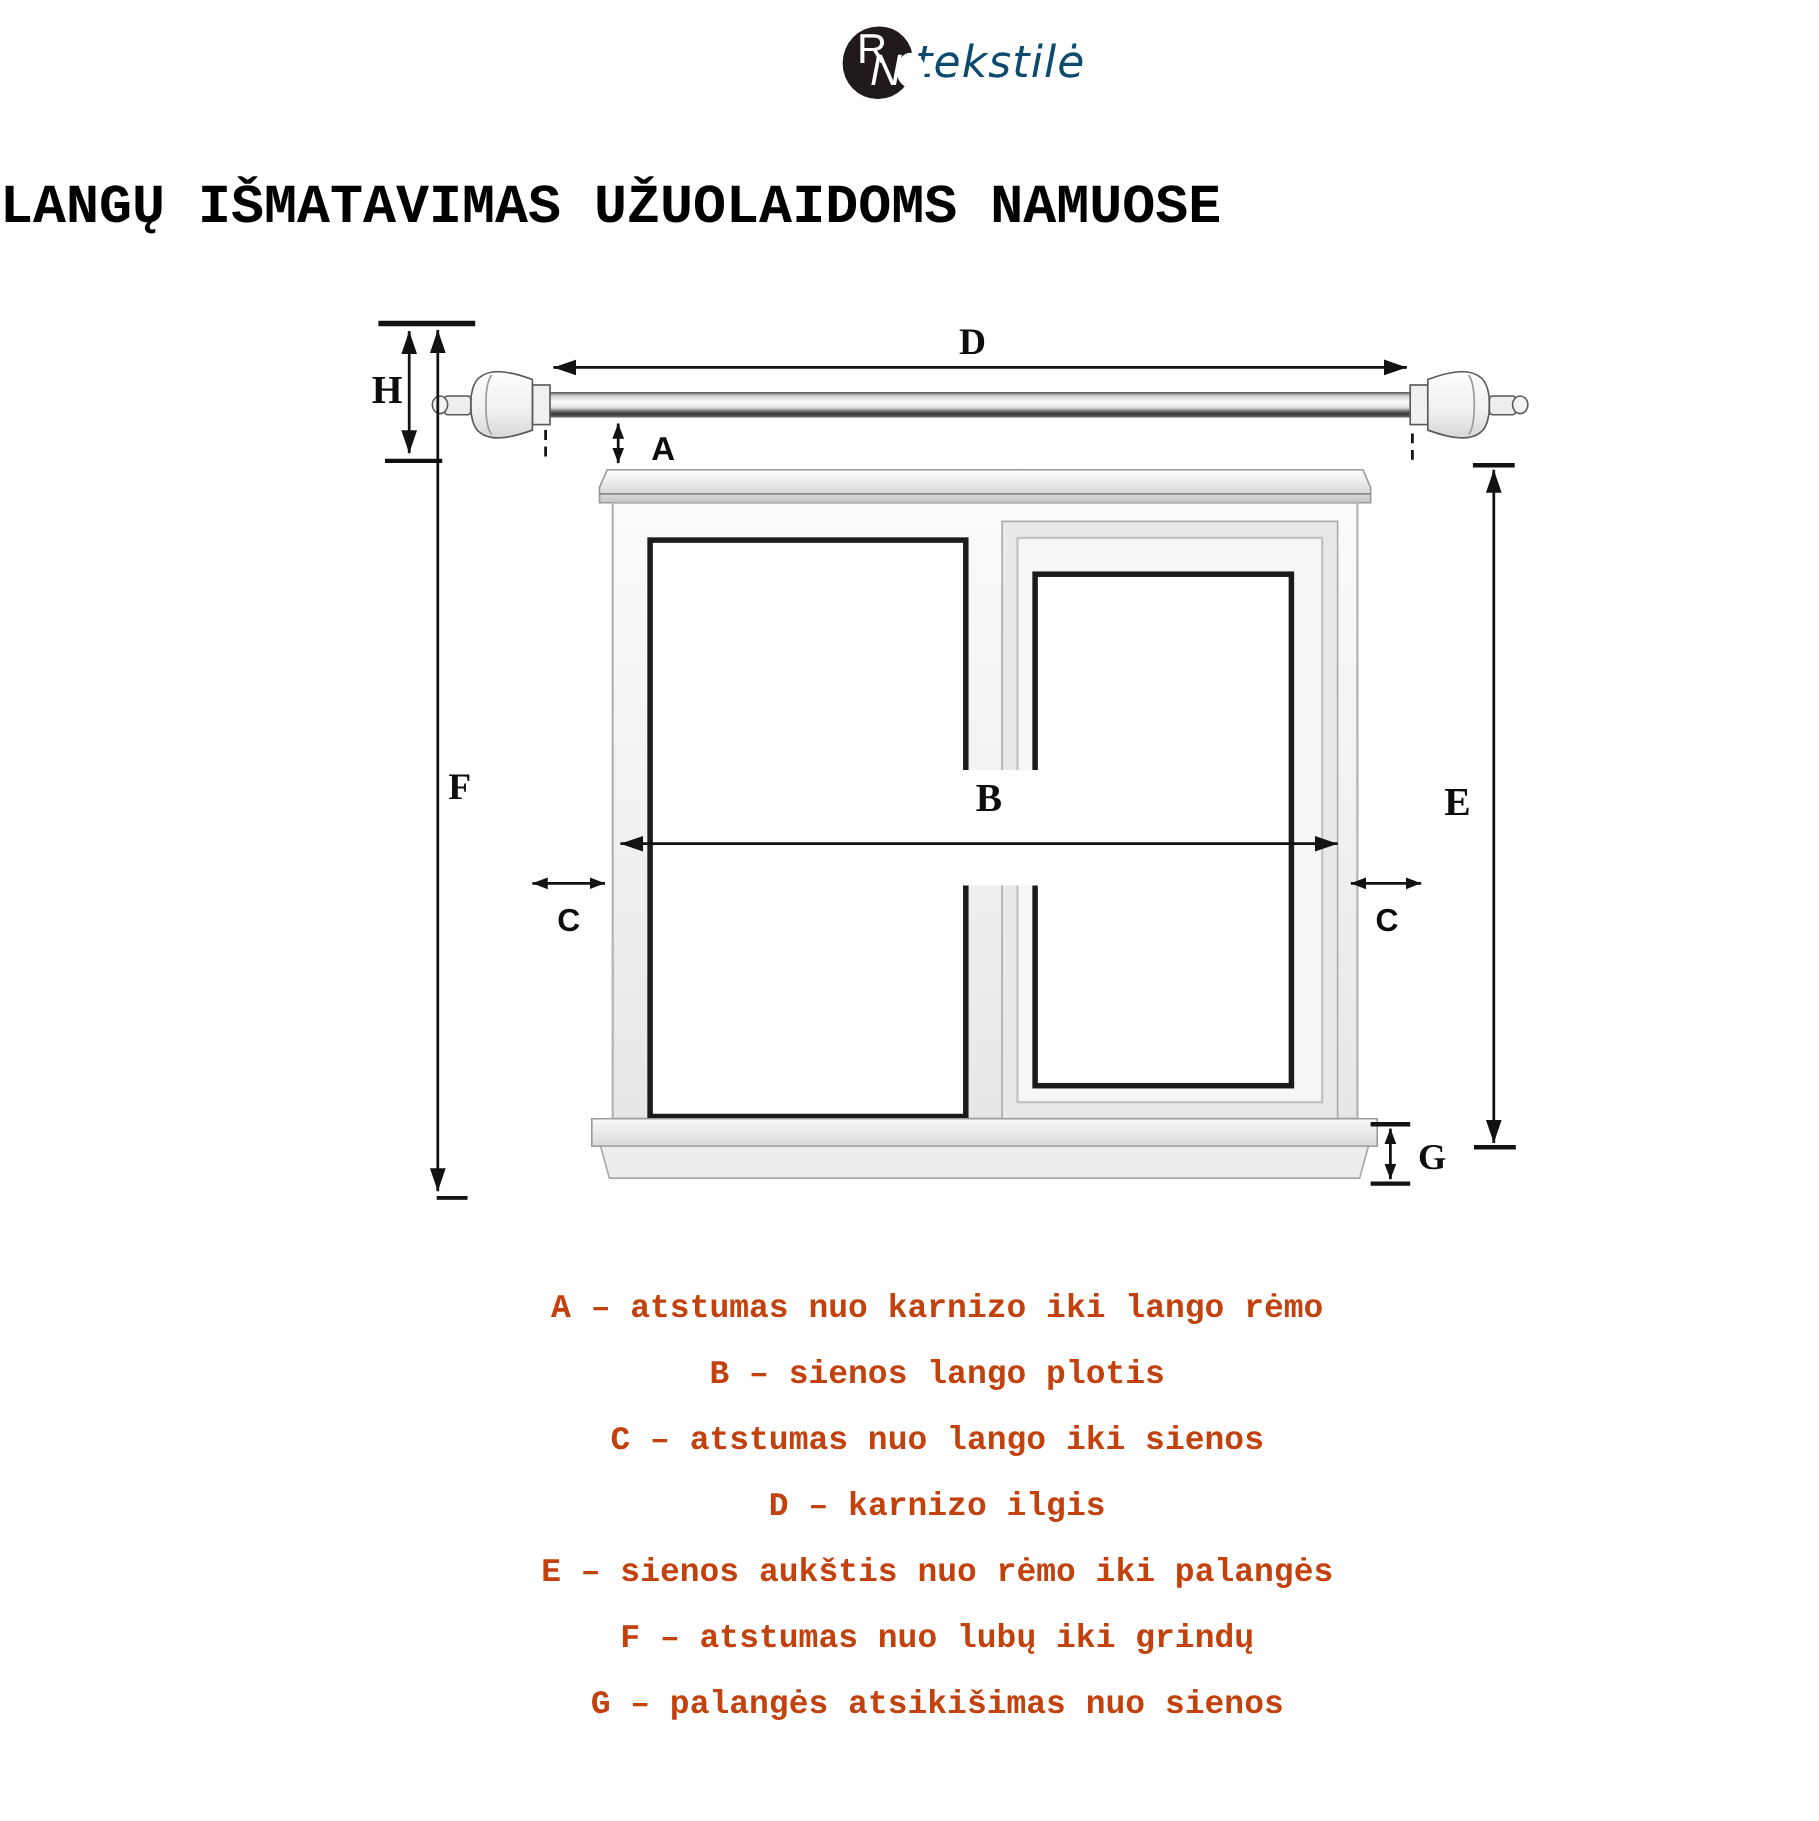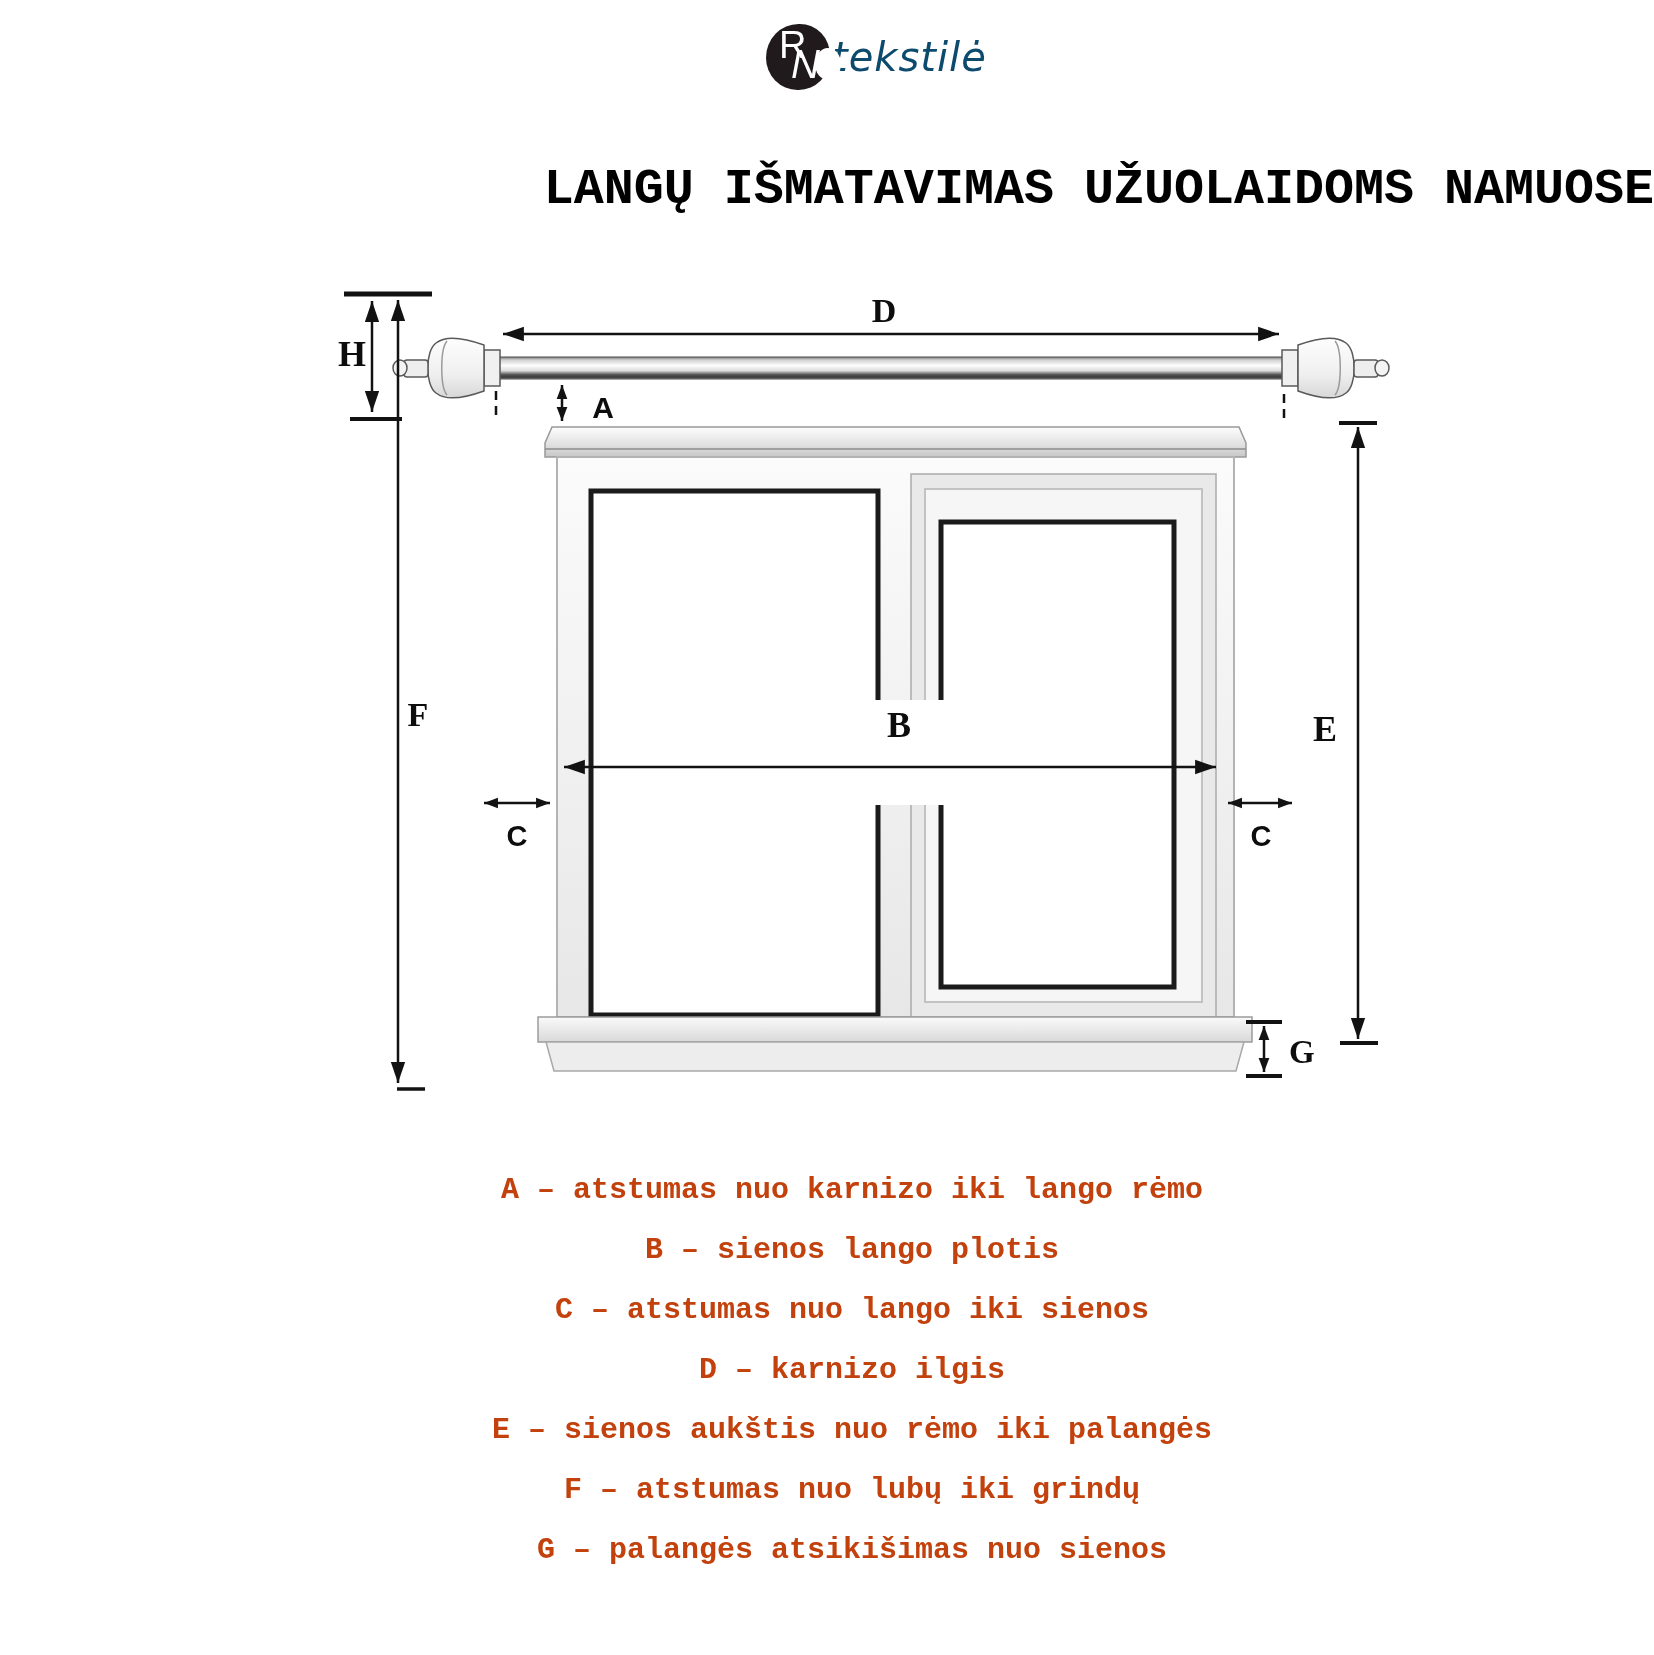--- a/index.html
+++ b/index.html
@@ -9,21 +9,21 @@
   
   .logo{position:absolute;top:24px;left:766px;display:flex;align-items:flex-start;}
   .logo-mark{position:relative;width:64px;height:66px;flex:0 0 auto;}
   .logo-circle{position:absolute;inset:0;background:#211a1d;border-radius:52% 48% 50% 50%;}
   .logo-notch{position:absolute;right:-11px;top:24px;width:26px;height:32px;background:#ffffff;border-radius:50%;}
   .logo-letter-r{position:absolute;left:13px;top:2px;color:#fff;font:400 38px/1 "Liberation Sans",sans-serif;}
   .logo-letter-n{position:absolute;left:25px;top:20px;color:#fff;font:italic 400 40px/1 "Liberation Sans",sans-serif;}
   .logo-wordmark{font:italic 400 40px/66px "DejaVu Sans",sans-serif;color:#0c4a6e;margin-left:2px;letter-spacing:1px;}
 
   
-  .title{position:absolute;top:160px;left:0;width:100%;text-align:right;
+  .title{position:absolute;top:160px;left:0;width:100%;text-align:left;
          font:700 50px/60px "Liberation Mono",monospace;letter-spacing:0;color:#000;white-space:nowrap;}
 
   
   .diagram{position:absolute;left:0;top:0;width:1654px;height:1655px;}
   .dim{stroke:#121212;stroke-width:2.5;fill:none;}
   .tick{stroke:#121212;fill:none;}
   .lblserif{font-family:"Liberation Serif",serif;font-weight:700;fill:#0d0d0d;}
   .lblsans{font-family:"Liberation Sans",sans-serif;font-weight:700;fill:#0d0d0d;}
 
   

